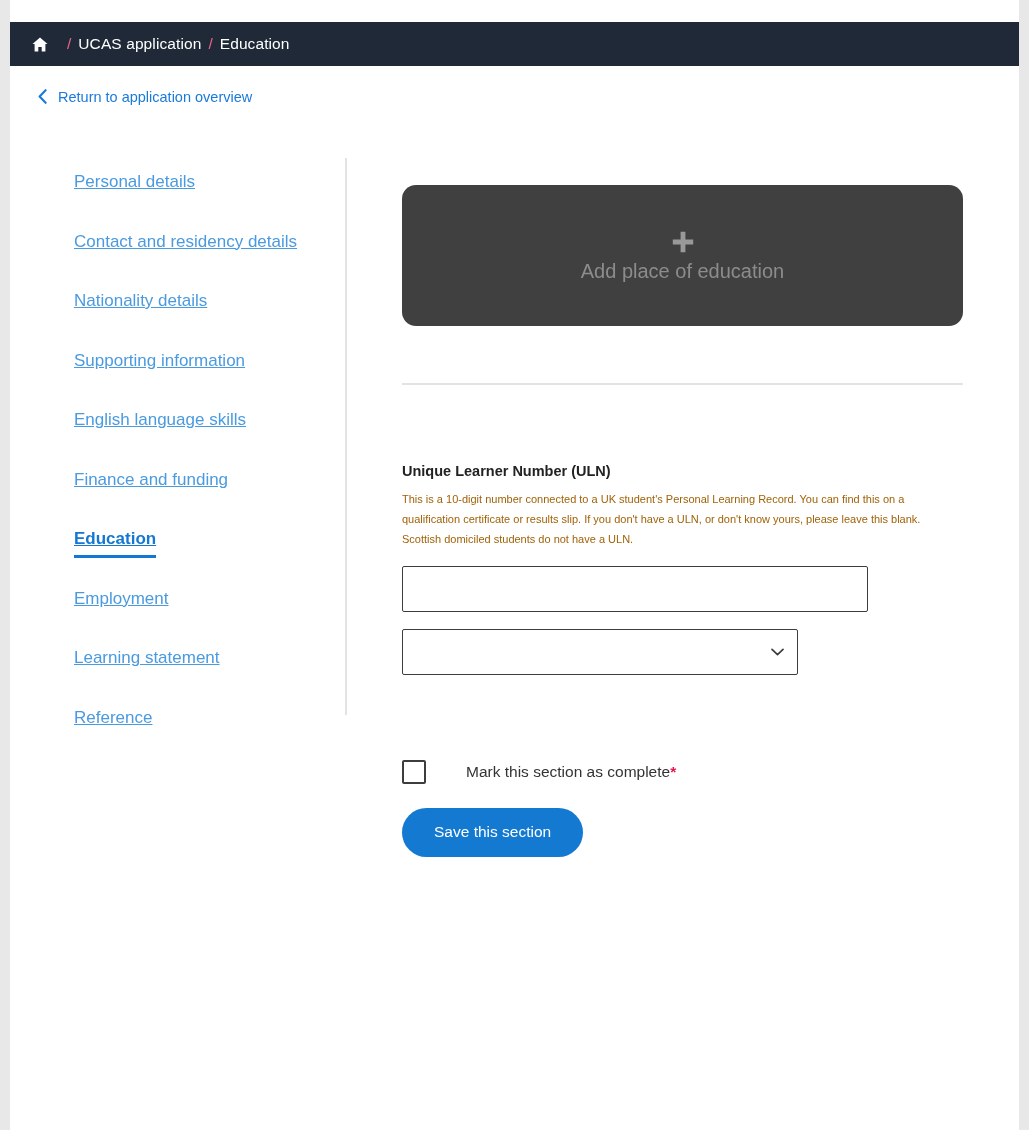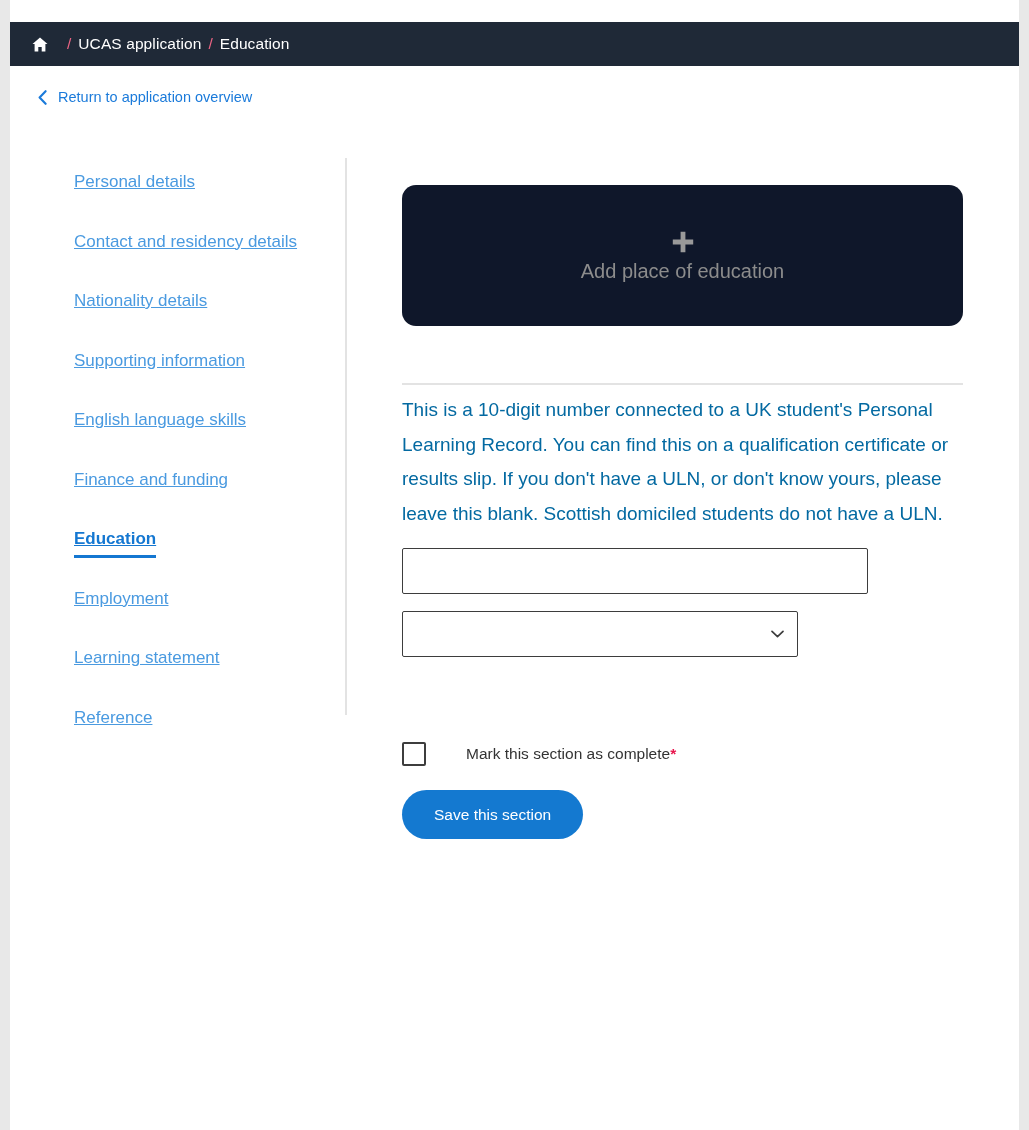--- a/index.html
+++ b/index.html
@@ -53,21 +53,21 @@
     margin: 0 7px;
     font-weight: 400;
   }
 
   
   .return-link {
     position: absolute;
     left: 28px;
     top: 89px;
     display: flex;
-    align-items: flex-end;
+    align-items: flex-start;
     cursor: pointer;
     text-decoration: none;
   }
   .chevron-left {
     width: 9px;
     height: 15px;
     margin-right: 11px;
     display: block;
   }
   .return-text {
@@ -113,21 +113,21 @@
   
   .main {
     position: absolute;
     left: 392px;
     top: 185px;
     width: 561px;
   }
   .add-card {
     width: 561px;
     height: 141px;
-    background: #0f172a;
+    background: #404040;
     border-radius: 14px;
     display: flex;
     flex-direction: column;
     align-items: center;
     justify-content: center;
     cursor: pointer;
   }
   .plus-icon {
     width: 22px;
     height: 22px;
@@ -148,24 +148,24 @@
   }
 
   .field-label {
     font-size: 14.5px;
     font-weight: bold;
     color: #222222;
     margin-top: 77px;
     line-height: 1.35;
   }
   .field-help {
-    font-size: 19px;
-    color: #0369a1;
+    font-size: 11px;
+    color: #a16207;
     line-height: 1.82;
-    margin-top: 1px;
+    margin-top: 7px;
     width: 560px;
   }
   .text-input {
     display: block;
     width: 466px;
     height: 46px;
     margin-top: 17px;
     border: 1px solid #3d3d3d;
     border-radius: 2px;
     background: #ffffff;
@@ -301,20 +301,21 @@
 
     <div class="add-card">
       <svg class="plus-icon" viewBox="0 0 22 22">
         <path d="M8.6 0.8 L13.4 0.8 L13.4 8.6 L21.2 8.6 L21.2 13.4 L13.4 13.4 L13.4 21.2 L8.6 21.2 L8.6 13.4 L0.8 13.4 L0.8 8.6 L8.6 8.6 Z" fill="#999999"></path>
       </svg>
       <span class="add-card-label">Add place of education</span>
     </div>
 
     <hr class="hr">
 
+    <div class="field-label">Unique Learner Number (ULN)</div>
     <div class="field-help">This is a 10-digit number connected to a UK student's Personal Learning Record. You can find this on a qualification certificate or results slip. If you don't have a ULN, or don't know yours, please leave this blank. Scottish domiciled students do not have a ULN.</div>
     <input class="text-input" type="text" placeholder="" style="">
 
 
     <div class="select-wrap">
       <select class="select-box">
         <option></option>
       </select>
       <svg class="chevron-down" viewBox="0 0 13 8">
         <path d="M1 1.3 L6.5 6.6 L12 1.3" fill="none" stroke="#3d3d3d" stroke-width="1.7" stroke-linecap="round" stroke-linejoin="round"></path>

